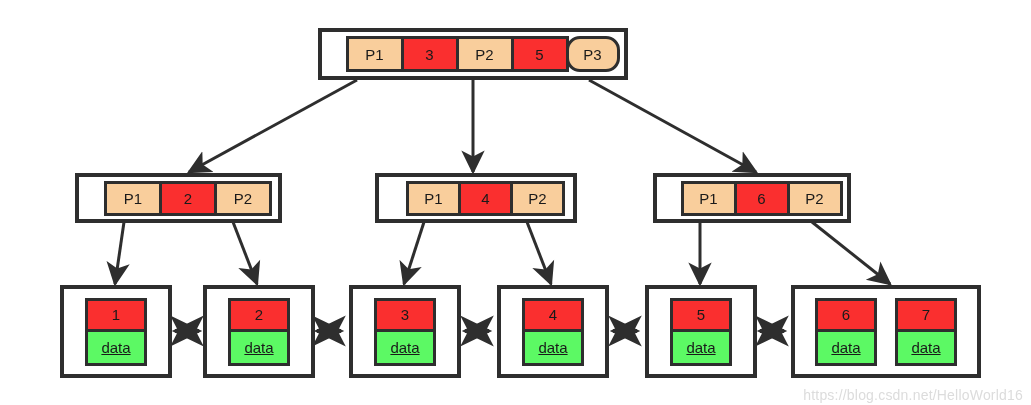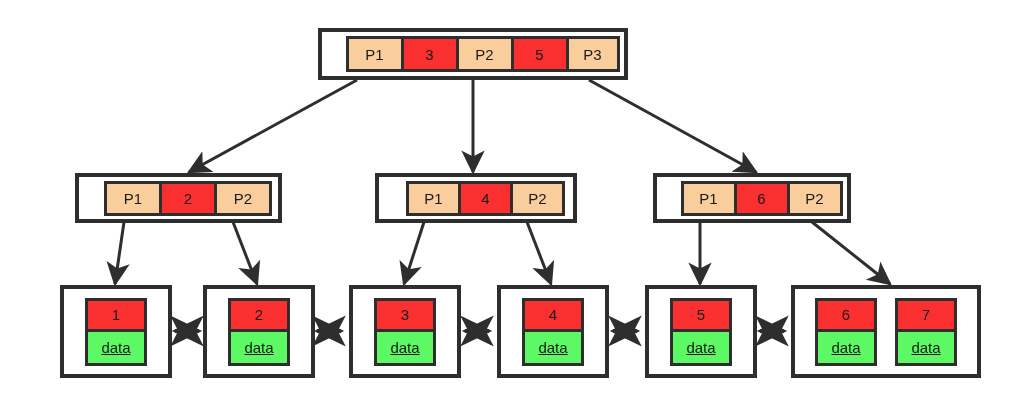--- a/index.html
+++ b/index.html
@@ -148,21 +148,21 @@
     <line x1="613" y1="331" x2="637" y2="331" stroke="#2e2e2e" stroke-width="4" marker-end="url(#ah)" marker-start="url(#ah-start)"></line>
     <line x1="760" y1="331" x2="784" y2="331" stroke="#2e2e2e" stroke-width="4" marker-end="url(#ah)" marker-start="url(#ah-start)"></line>
   </svg>
 
   <div class="node index-node" style="left:318px; top:28px; width:310px; height:52px;">
     <div class="cellrow">
       <div class="cell ptr" style="width:58px;height:36px;">P1</div>
       <div class="cell key" style="width:58px;height:36px;">3</div>
       <div class="cell ptr" style="width:58px;height:36px;">P2</div>
       <div class="cell key" style="width:58px;height:36px;">5</div>
-      <div class="cell ptr" style="width:54px;height:36px;">P3</div>
+      <div class="cell ptr" style="width:54px;height:36px;border-radius:14px;">P3</div>
     </div>
   </div>
 
   <div class="node index-node" style="left:75px; top:173px; width:207px; height:50px;">
     <div class="cellrow">
       <div class="cell ptr" style="width:58px;height:35px;">P1</div>
       <div class="cell key" style="width:58px;height:35px;">2</div>
       <div class="cell ptr" style="width:58px;height:35px;">P2</div>
     </div>
   </div>
@@ -222,14 +222,15 @@
     <div class="entry">
       <div class="key-cell">6</div>
       <div class="data-cell">data</div>
     </div>
     <div class="entry">
       <div class="key-cell">7</div>
       <div class="data-cell">data</div>
     </div>
   </div>
 
+  <div class="watermark">https://blog.csdn.net/HelloWorld16</div>
 
 </div>
 
 </body></html>

